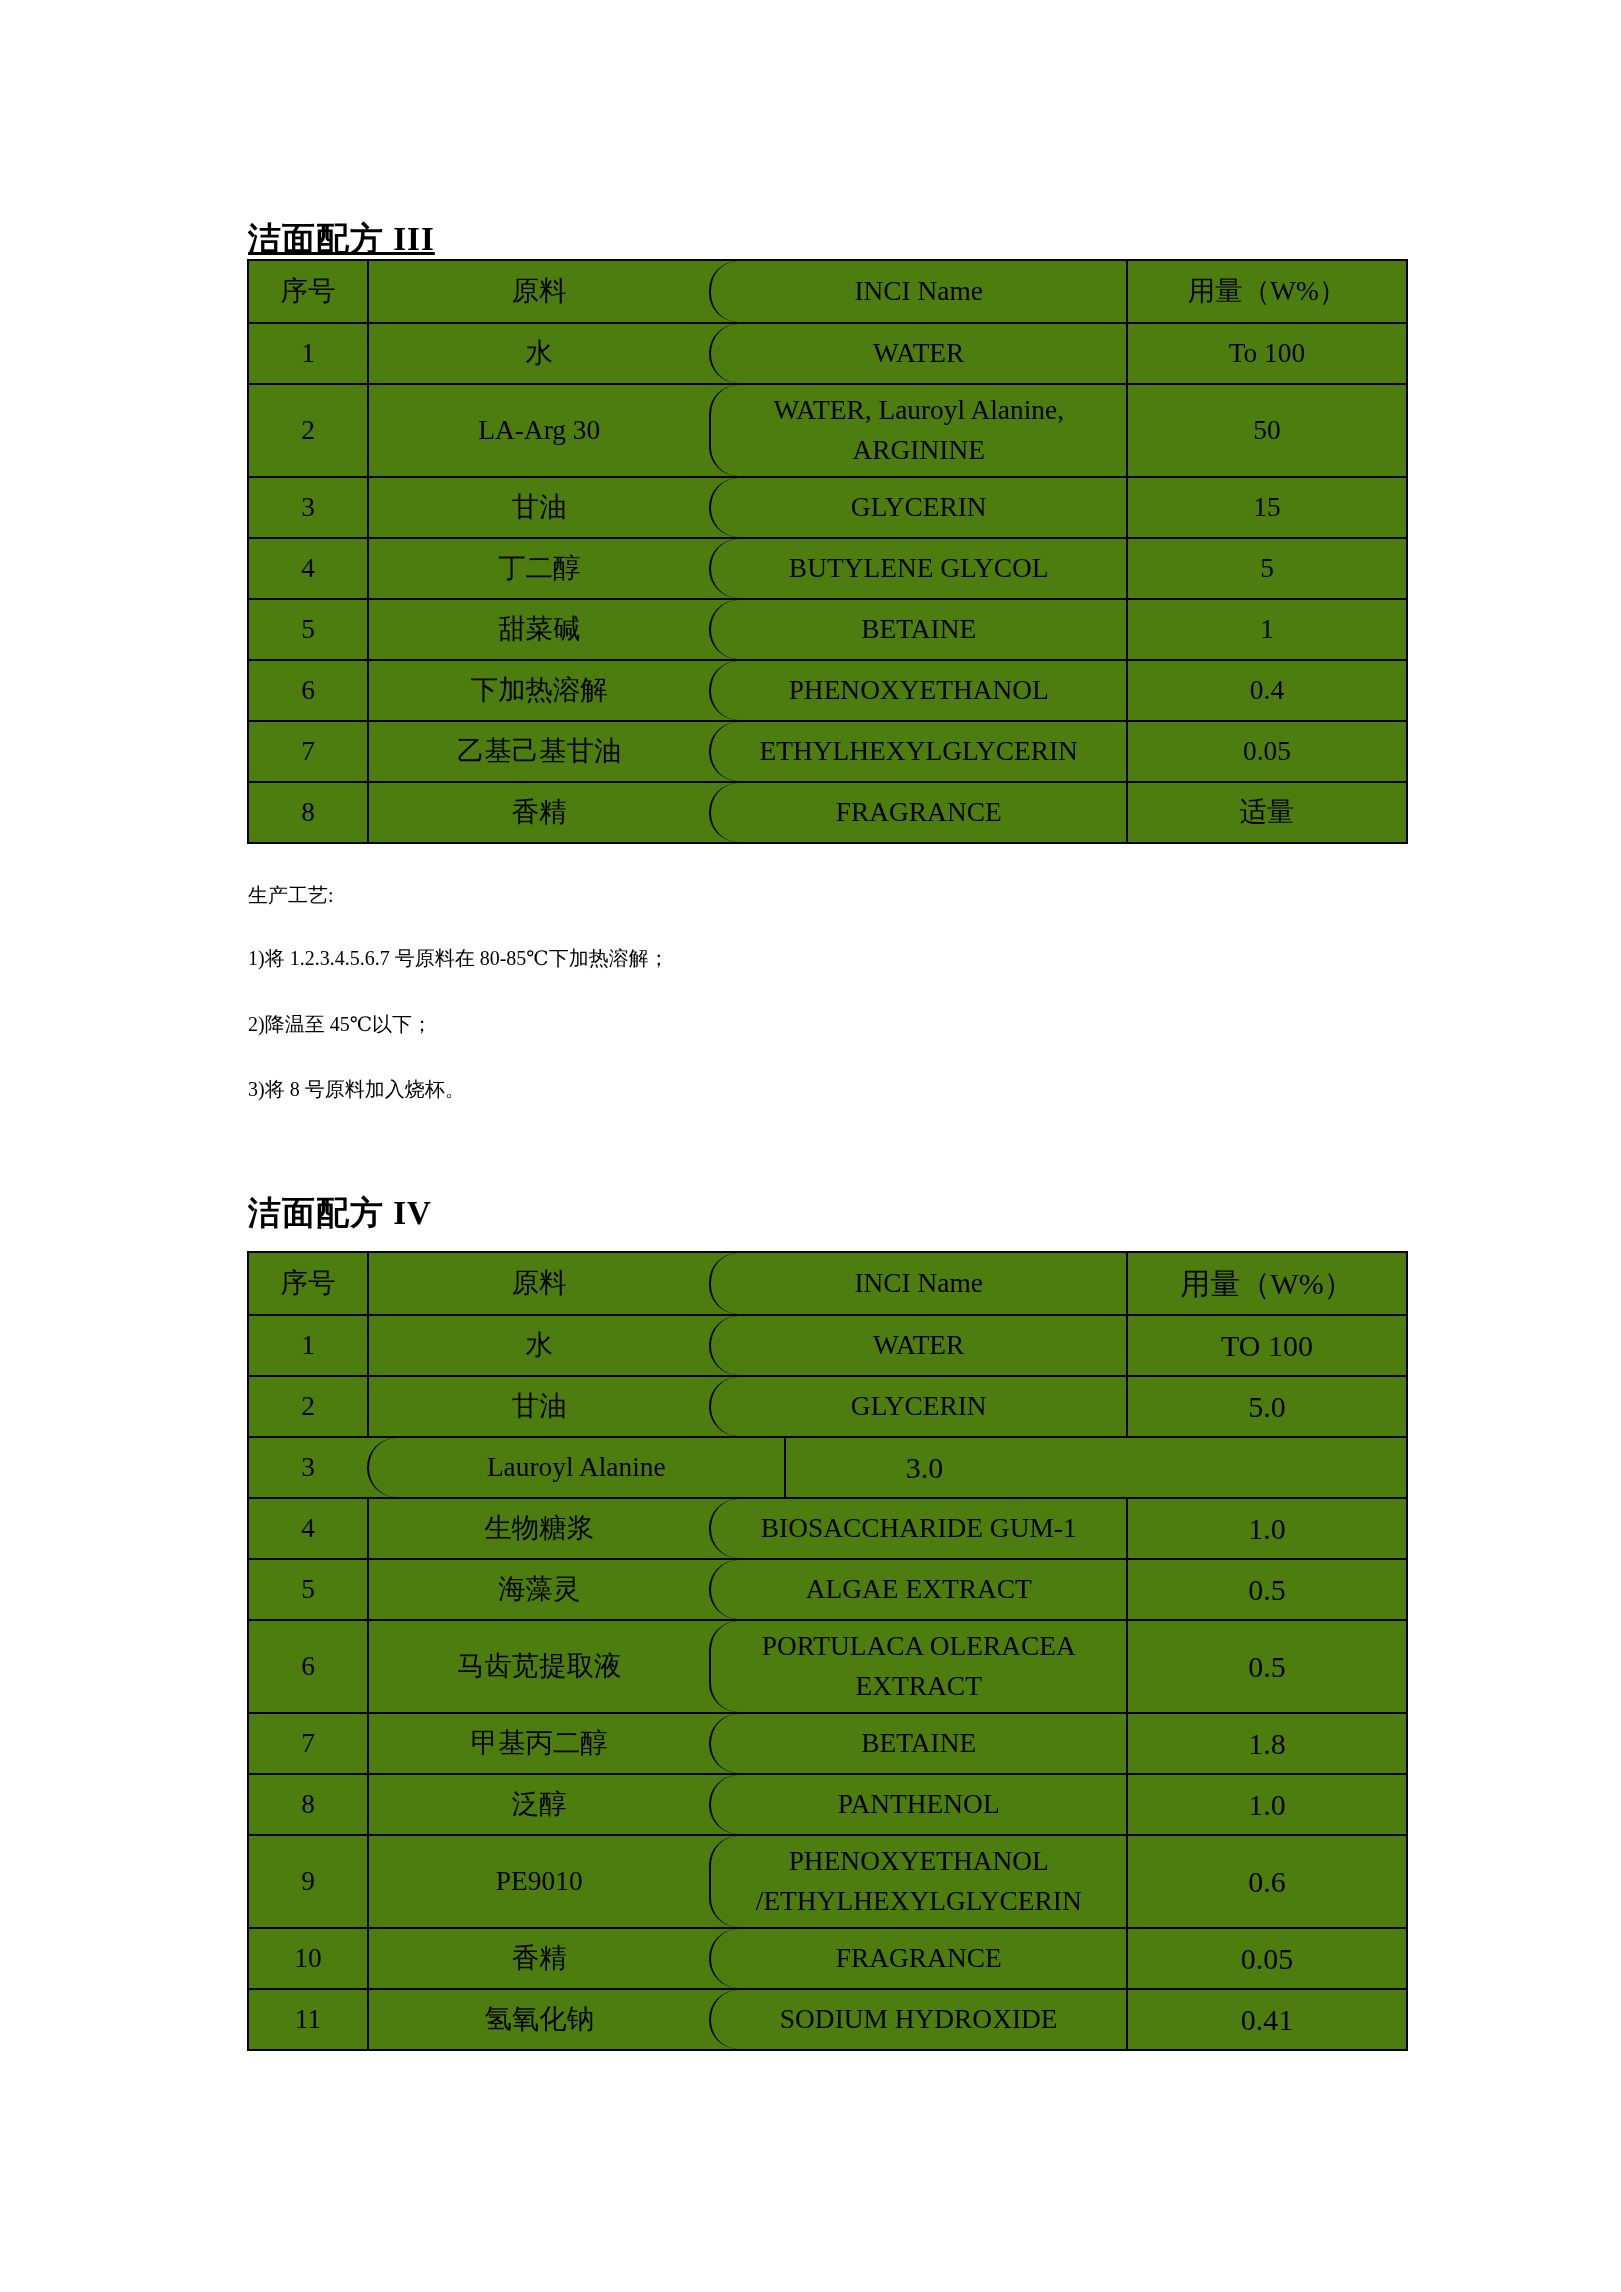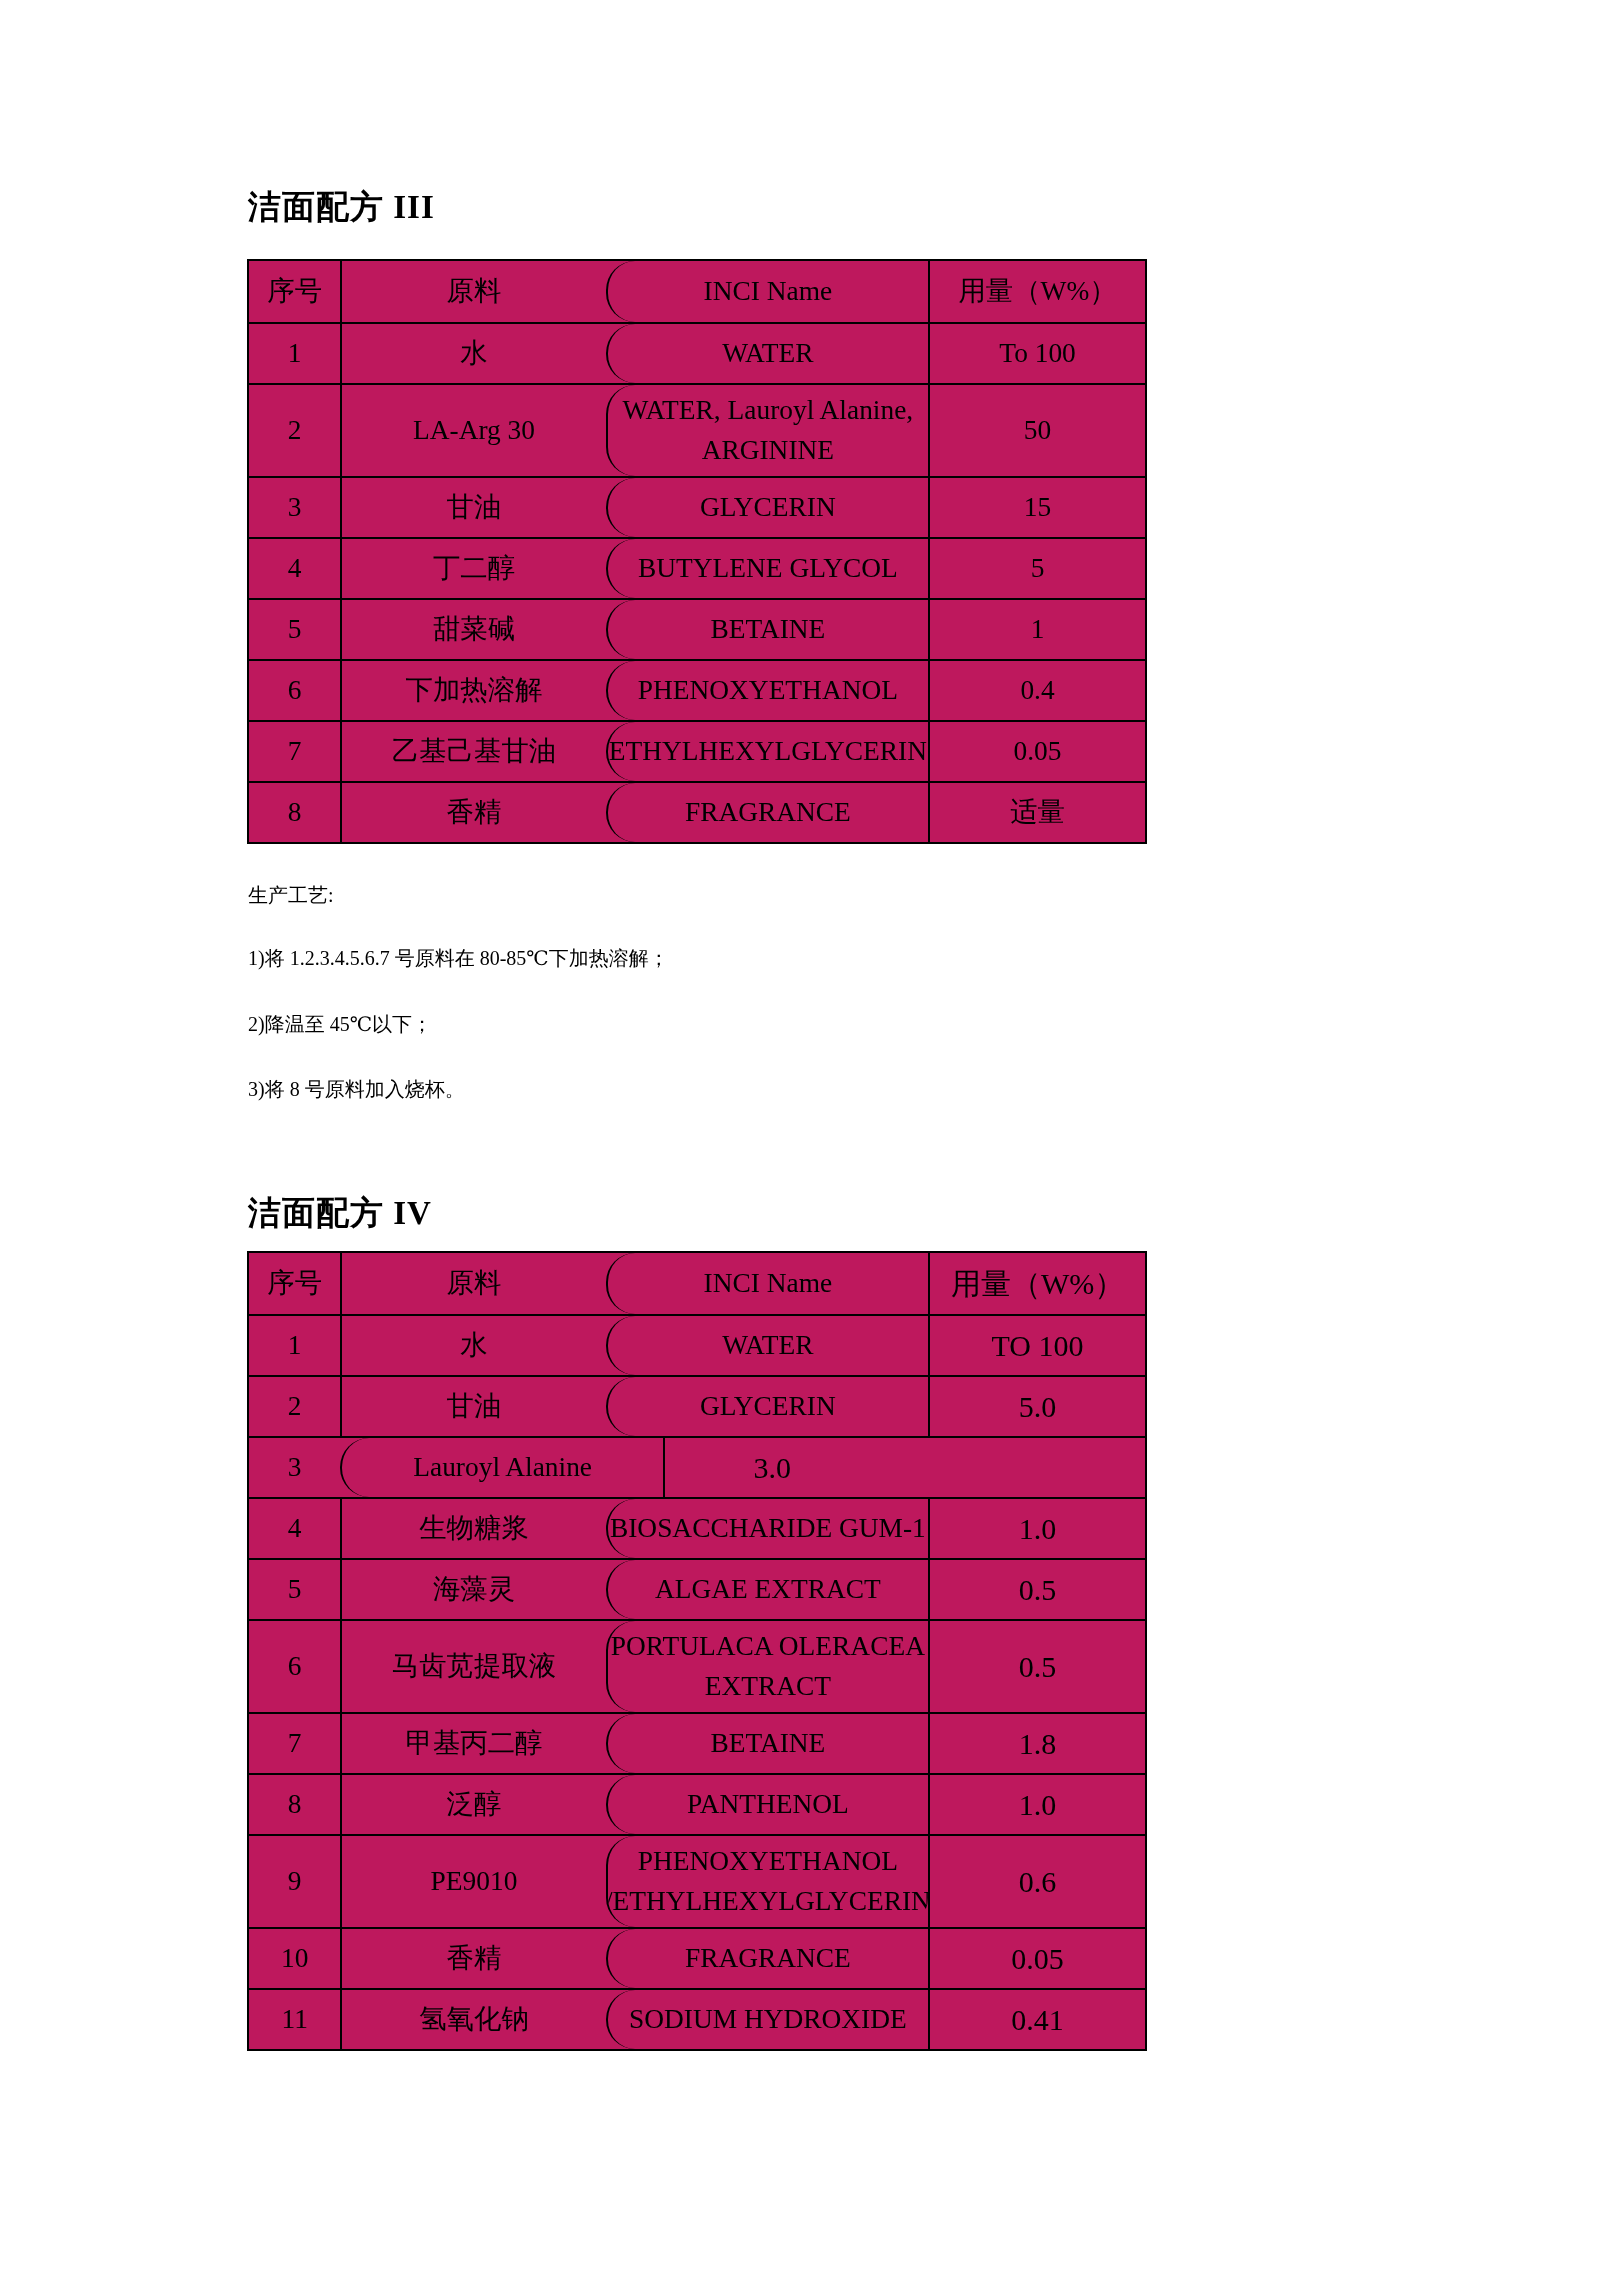--- a/index.html
+++ b/index.html
@@ -11,27 +11,27 @@
     font-family:"Liberation Serif","DejaVu Serif",serif;
     color:#000;
     overflow:hidden;
   }
   .doc-title{
     position:absolute;left:248px;
     font-size:33px;font-weight:bold;
     margin:0;line-height:43px;
     letter-spacing:1px;
   }
-  #title1{top:186px;}
+  #title1{top:218px;text-decoration:underline;}
   #title2{top:1192px;}
   .tbl{
-    position:absolute;left:247px;width:900px;
+    position:absolute;left:247px;width:1161px;
     border:2.9px solid #000;
     box-sizing:border-box;
-    background:#be185d;
+    background:#4d7c0f;
   }
   #table1{top:259px;}
   #table2{top:1251px;}
   .tr{display:flex;height:61px;border-top:2.9px solid #000;box-sizing:border-box;}
   .tr:first-child{border-top:none;}
   .tr.tall{height:93px;}
   .td{
     border-left:2px solid #000;box-sizing:border-box;
     display:flex;flex-direction:column;justify-content:center;align-items:center;
     text-align:center;font-size:27.4px;line-height:1.45;

